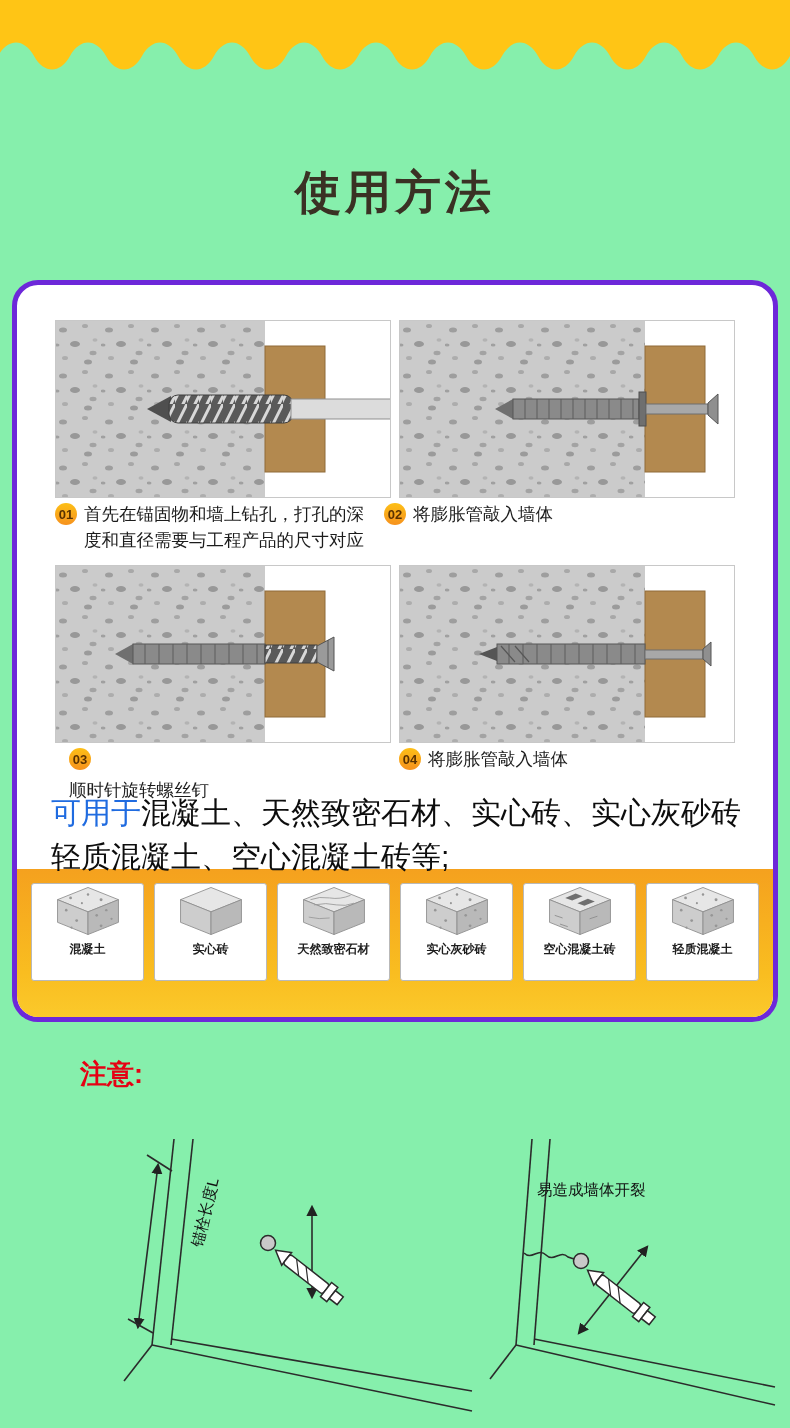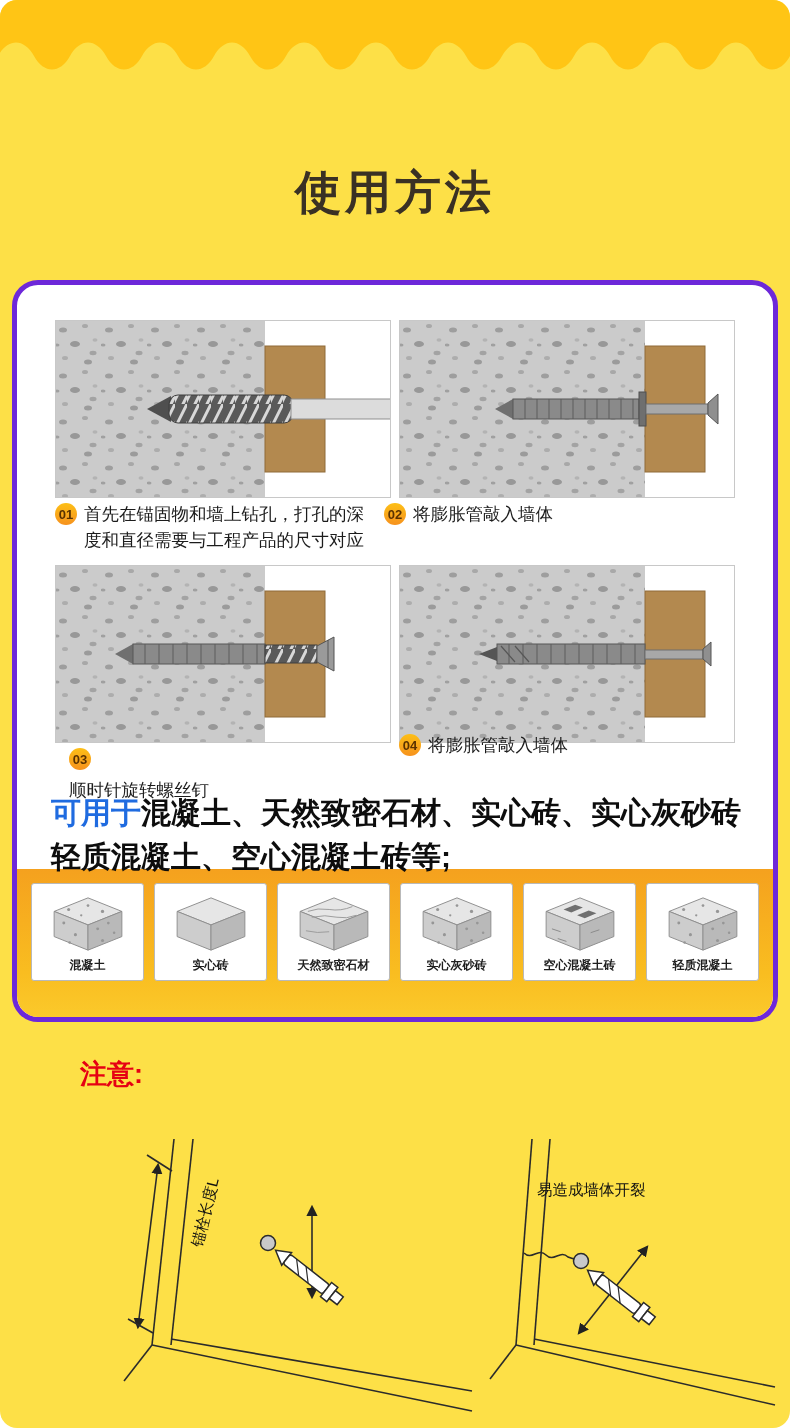--- a/index.html
+++ b/index.html
@@ -1,49 +1,49 @@
 <!DOCTYPE html>
 <html><head>
 <meta charset="utf-8">
 <style>
   * { margin:0; padding:0; box-sizing:border-box; }
   html,body { background:#fff; }
   body { font-family:"Liberation Sans","DejaVu Sans",sans-serif; }
-  .page { position:relative; width:790px; height:1428px; margin:0 auto; background:#fde047; overflow:hidden;border-radius:17px; }
+  .page { position:relative; width:790px; height:1428px; margin:0 auto; background:#86efac; overflow:hidden; }
 
   .top-wave { position:absolute; left:0; top:0; width:790px; height:82px; display:block; }
 
   .title { position:absolute; left:0; top:162px; width:100%; text-align:center;
            font-size:46px; font-weight:800; color:#3a3124; letter-spacing:4px; }
 
   .card { position:absolute; left:12px; top:280px; width:766px; height:742px;
           background:#fff; border:5px solid #6d28d9; border-radius:26px; overflow:hidden; }
   .card-band { position:absolute; left:0; right:0; bottom:0; height:148px;
                background:linear-gradient(180deg,#f5a11e,#f9bd20 70%,#fbc92b); }
 
   .pimg { position:absolute; width:336px; height:178px; display:block; }
   .p1 { left:38px; top:35px; } .p2 { left:382px; top:35px; }
   .p3 { left:38px; top:280px; } .p4 { left:382px; top:280px; }
 
   .caption { position:absolute; display:flex; align-items:flex-start; gap:7px; width:344px; }
   .c1 { left:38px; top:216px; } .c2 { left:367px; top:216px; }
-  .c3 { left:52px; top:461px;flex-direction:column; } .c4 { left:382px; top:447px; }
+  .c3 { left:52px; top:461px;flex-direction:column; } .c4 { left:382px; top:461px; }
   .badge { flex:0 0 auto; width:22px; height:22px; border-radius:50%;
            background:linear-gradient(180deg,#fdbf16,#f6921e); color:#5a3200;
            font-size:13px; font-weight:bold; display:flex; align-items:center; justify-content:center; margin-top:2px; }
   .cap-text { font-size:17.5px; line-height:26px; color:#1c1c1c; max-width:300px; }
   .c1 .cap-text { max-width:296px; }
 
   .usage { position:absolute; left:34px; top:506px; width:706px;
-           font-size:30px; font-weight:bold; color:#0d0d0d; line-height:44px; }
+           font-size:30px; font-weight:normal; color:#0d0d0d; line-height:44px; }
   .usage .blue { color:#1f6be0; }
 
   .mat-row { position:absolute; left:14px; top:598px; display:flex; gap:10px; }
   .mat-box { width:113px; height:98px; background:#fff; border:1px solid #b9b9b9; border-radius:3px;
-             display:flex; flex-direction:column; align-items:center; justify-content:flex-end; padding-bottom:6px; }
+             display:flex; flex-direction:column; align-items:center; justify-content:flex-end; padding-bottom:22px; }
   .mat-icon { width:88px; height:60px; margin-bottom:3px; display:block; }
   .mat-label { font-size:12px; color:#1e1e1e; font-weight:bold; white-space:nowrap; }
 
   .note-label { position:absolute; left:80px; top:1056px; font-size:27px; font-weight:bold; color:#e60013; }
 
   .sk { position:absolute; display:block; }
   .sk-left  { left:120px; top:1133px; width:360px; height:290px; }
   .sk-right { left:480px; top:1133px; width:300px; height:290px; }
   .sk-label { position:absolute; font-size:15.5px; color:#111; }
   .len  { left:150px; top:1202px; width:112px; text-align:center; transform:rotate(-76deg); }

